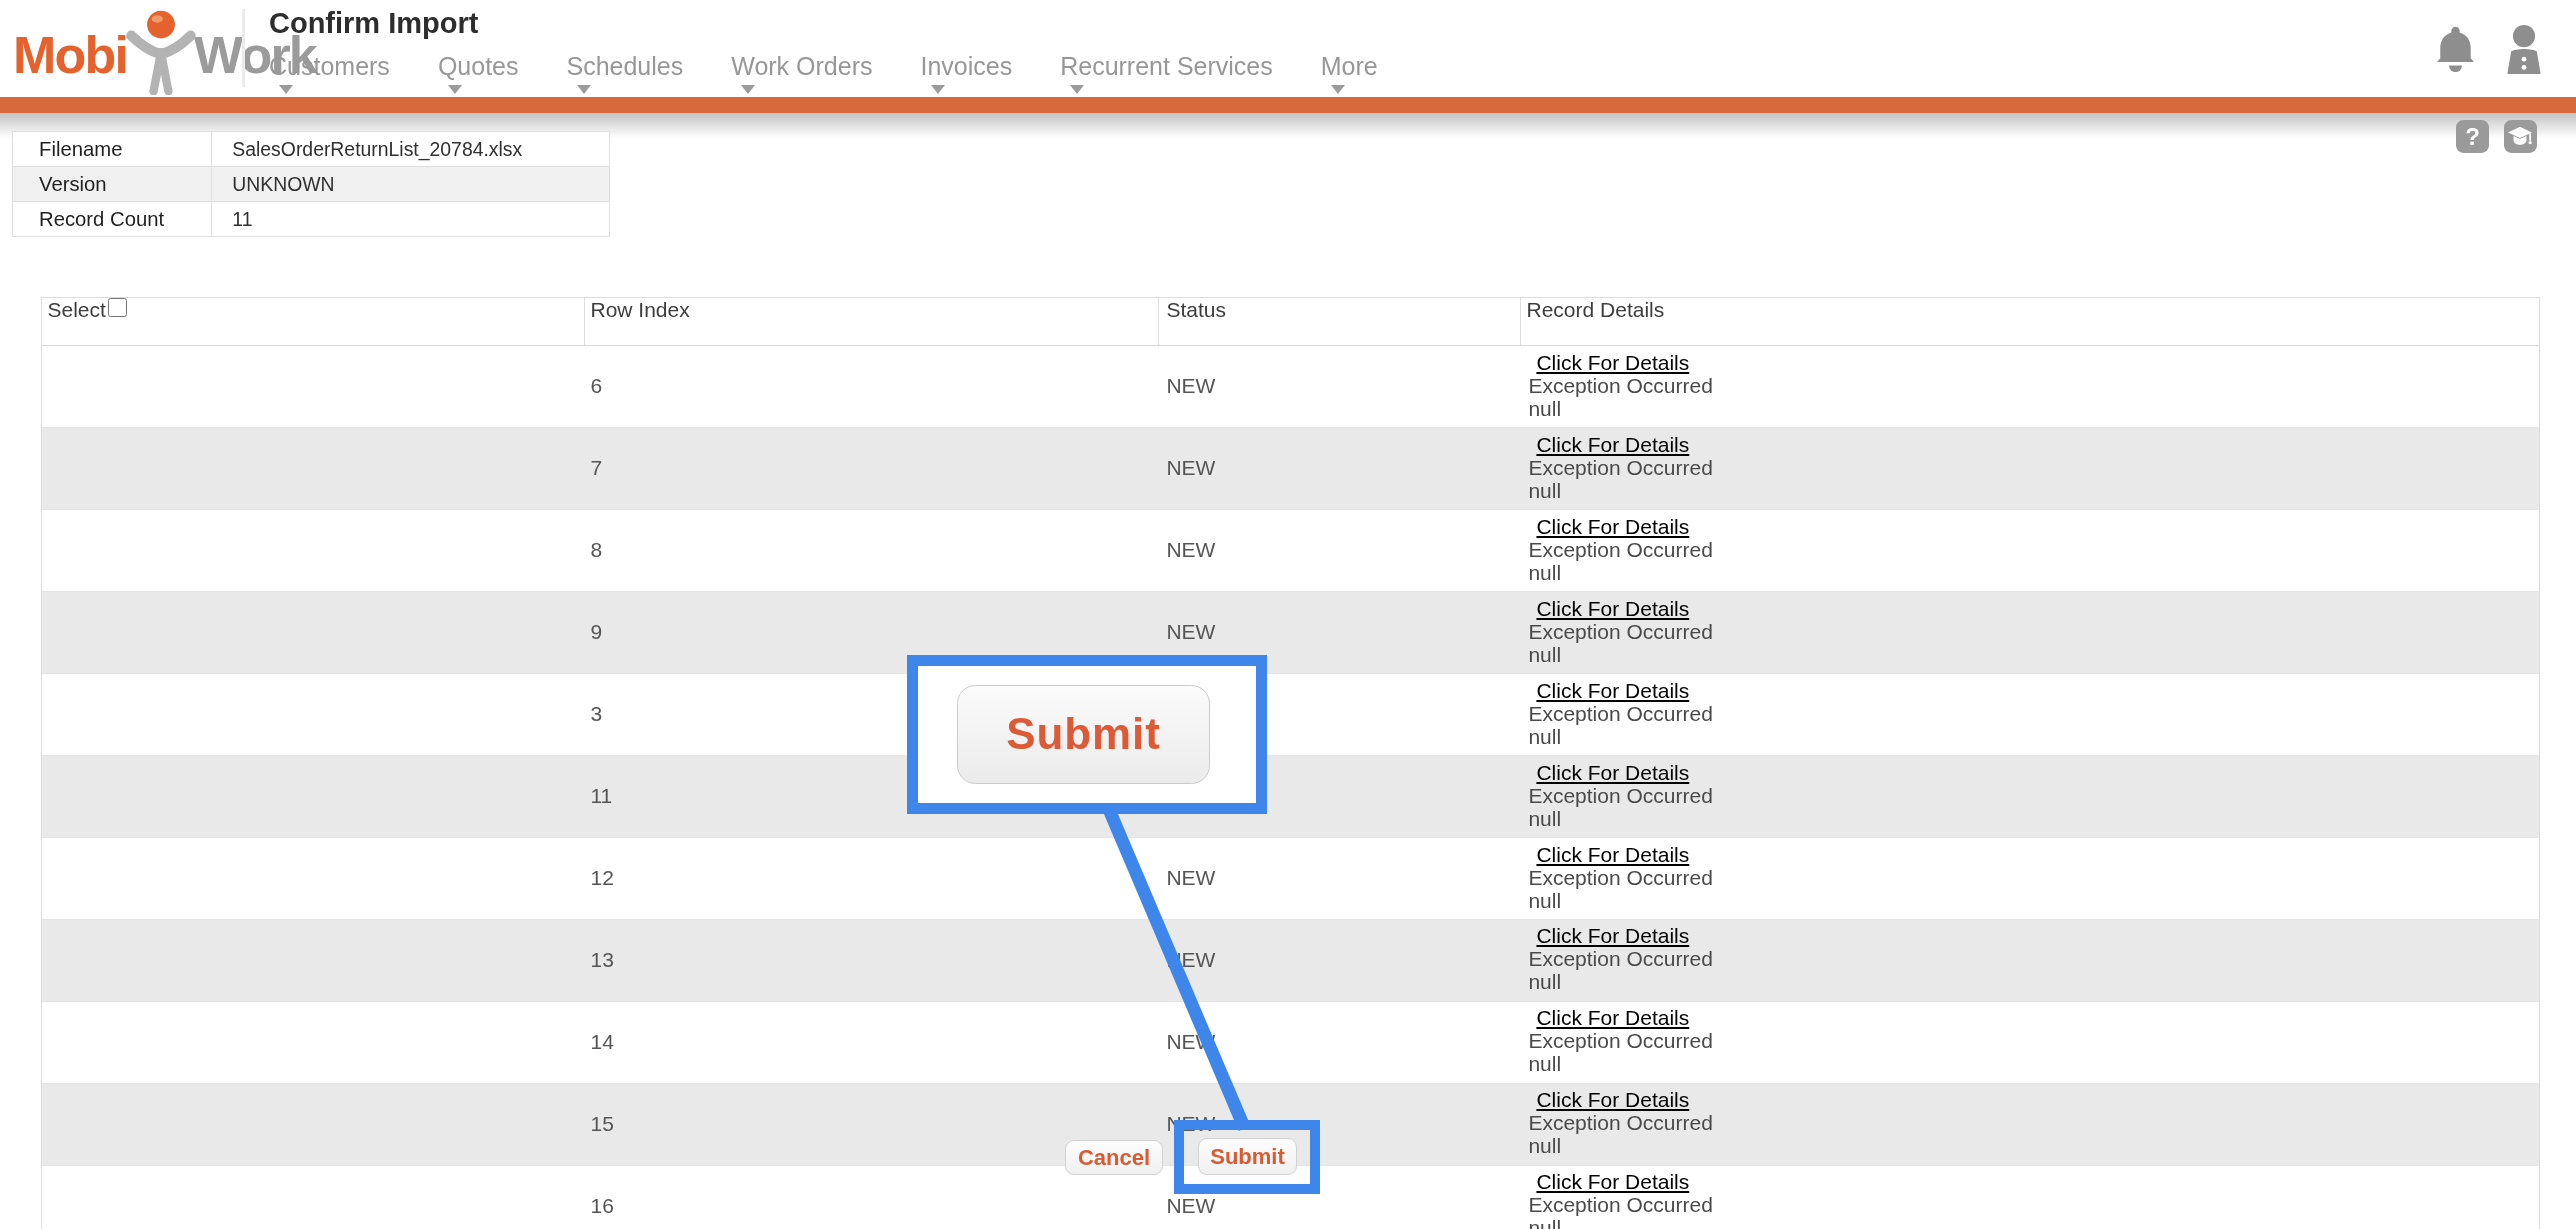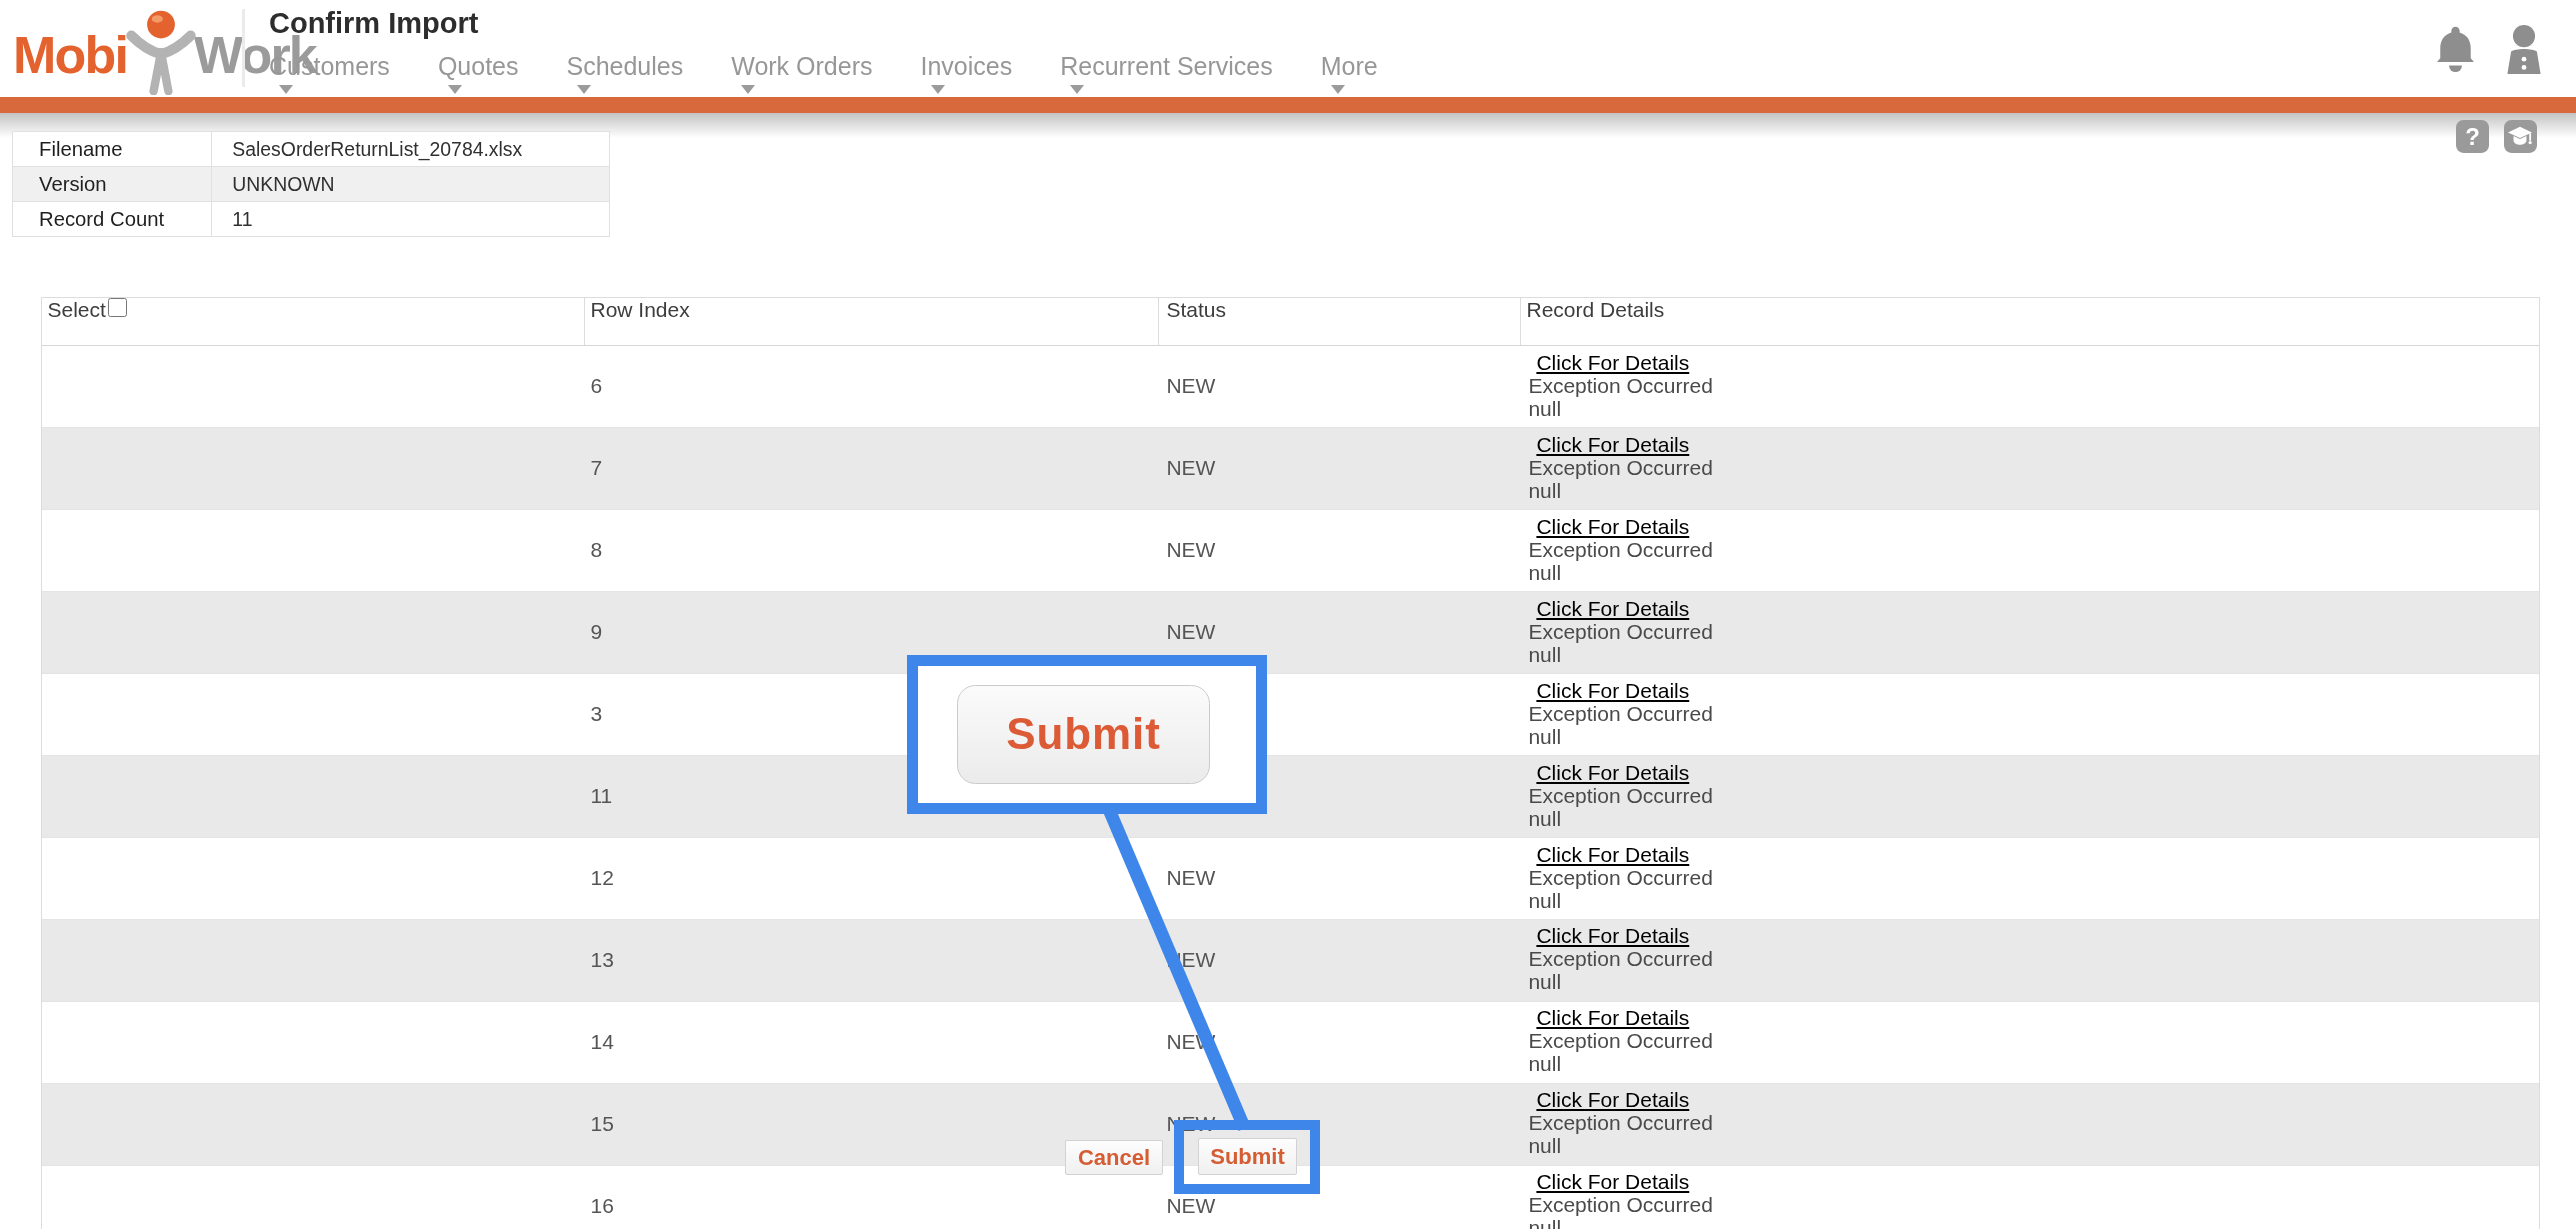--- a/index.html
+++ b/index.html
@@ -65,21 +65,21 @@
   #connector { position:absolute; left:0; top:0; width:2576px; height:1230px; z-index:4; pointer-events:none; }
   #callout { position:absolute; left:907px; top:655px; width:360px; height:159px; background:#fff;
              border:11px solid #3e86ea; z-index:5; }
   #callout-btn { position:absolute; left:39px; top:18.5px; width:253px; height:99px;
                  border:1.8px solid #cbcbcb; border-radius:18.5px;
                  background:linear-gradient(#fbfbfb, #ebebeb);
                  display:flex; align-items:center; justify-content:center;
                  font-size:44px; font-weight:bold; color:#dc5a35; letter-spacing:0.9px; }
 
   
-  .form-btn { position:absolute; border:1.8px solid #d2d2d2; border-radius:2px;
+  .form-btn { position:absolute; border:1.8px solid #d2d2d2; border-radius:9px;
               background:linear-gradient(#fdfdfd, #f0f0f0); color:#d55c33;
               font-family:"Liberation Sans", sans-serif; font-size:22px; font-weight:bold;
               display:flex; align-items:center; justify-content:center; cursor:pointer; }
   #cancel-btn { left:1065px; top:1140px; width:98px; height:35px; }
   #submit-btn { left:1198px; top:1138px; width:99px; height:37px; z-index:3; }
   #submit-highlight { position:absolute; left:1174px; top:1120px; width:146px; height:74px;
                       border:10.2px solid #3e86ea; z-index:6; pointer-events:none; }
 </style>
 </head>
 <body>

